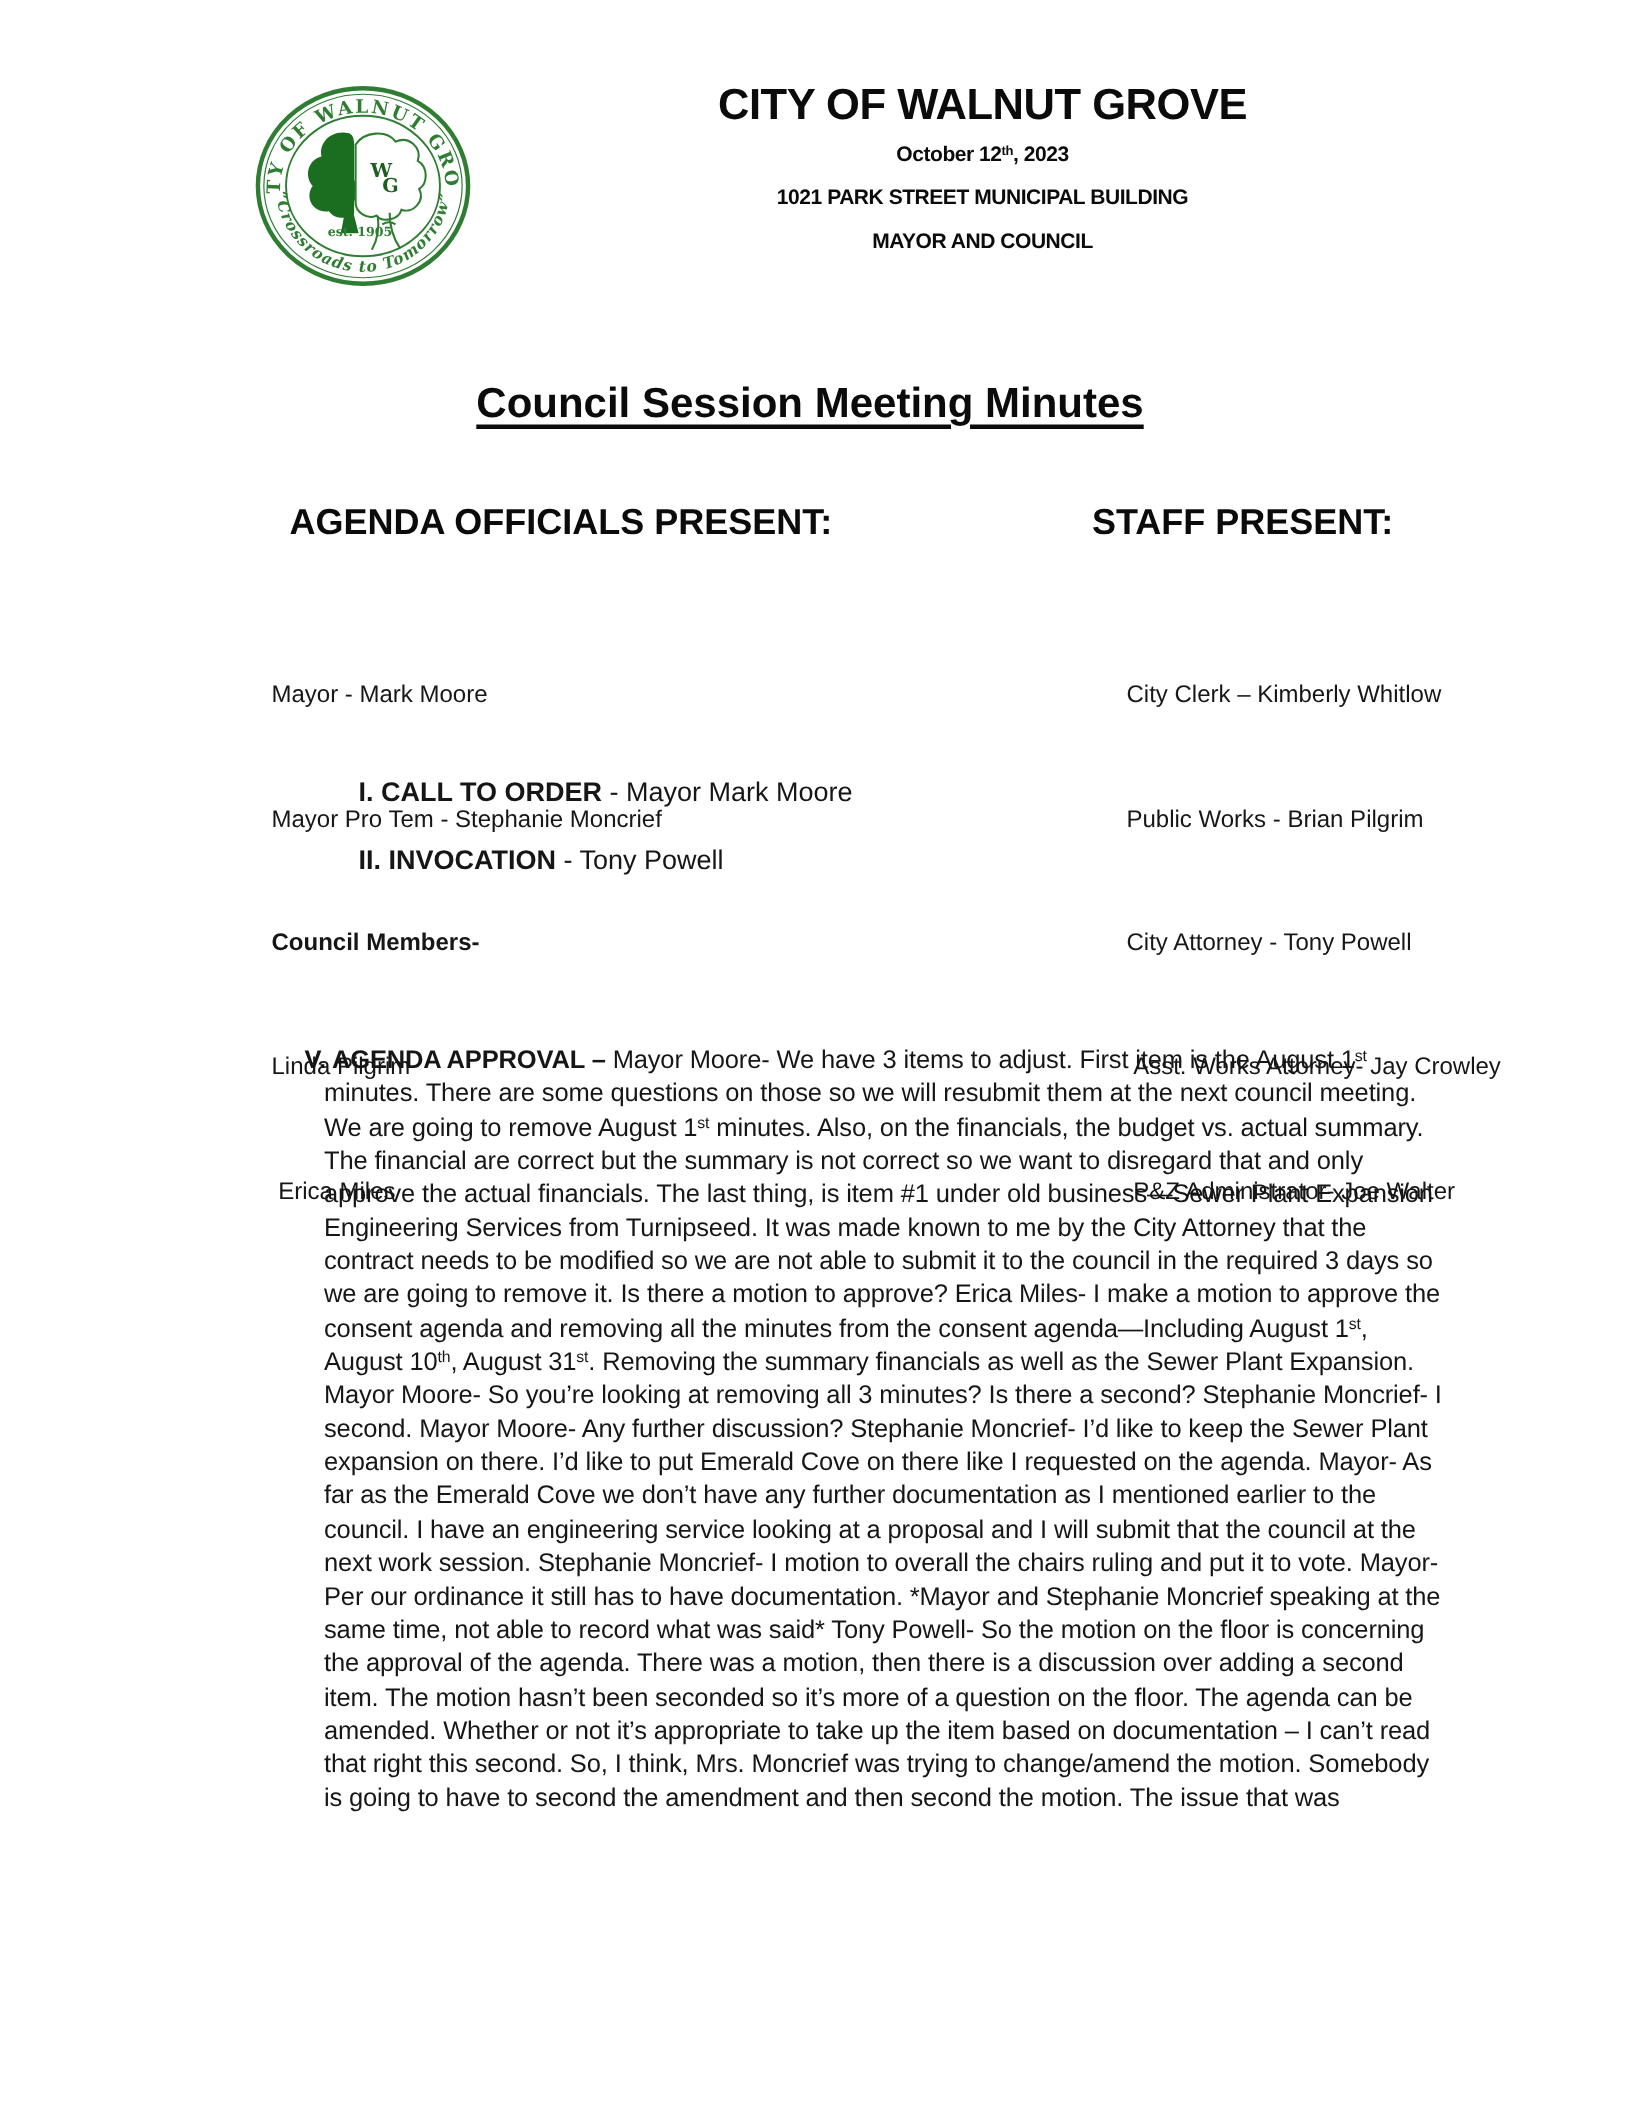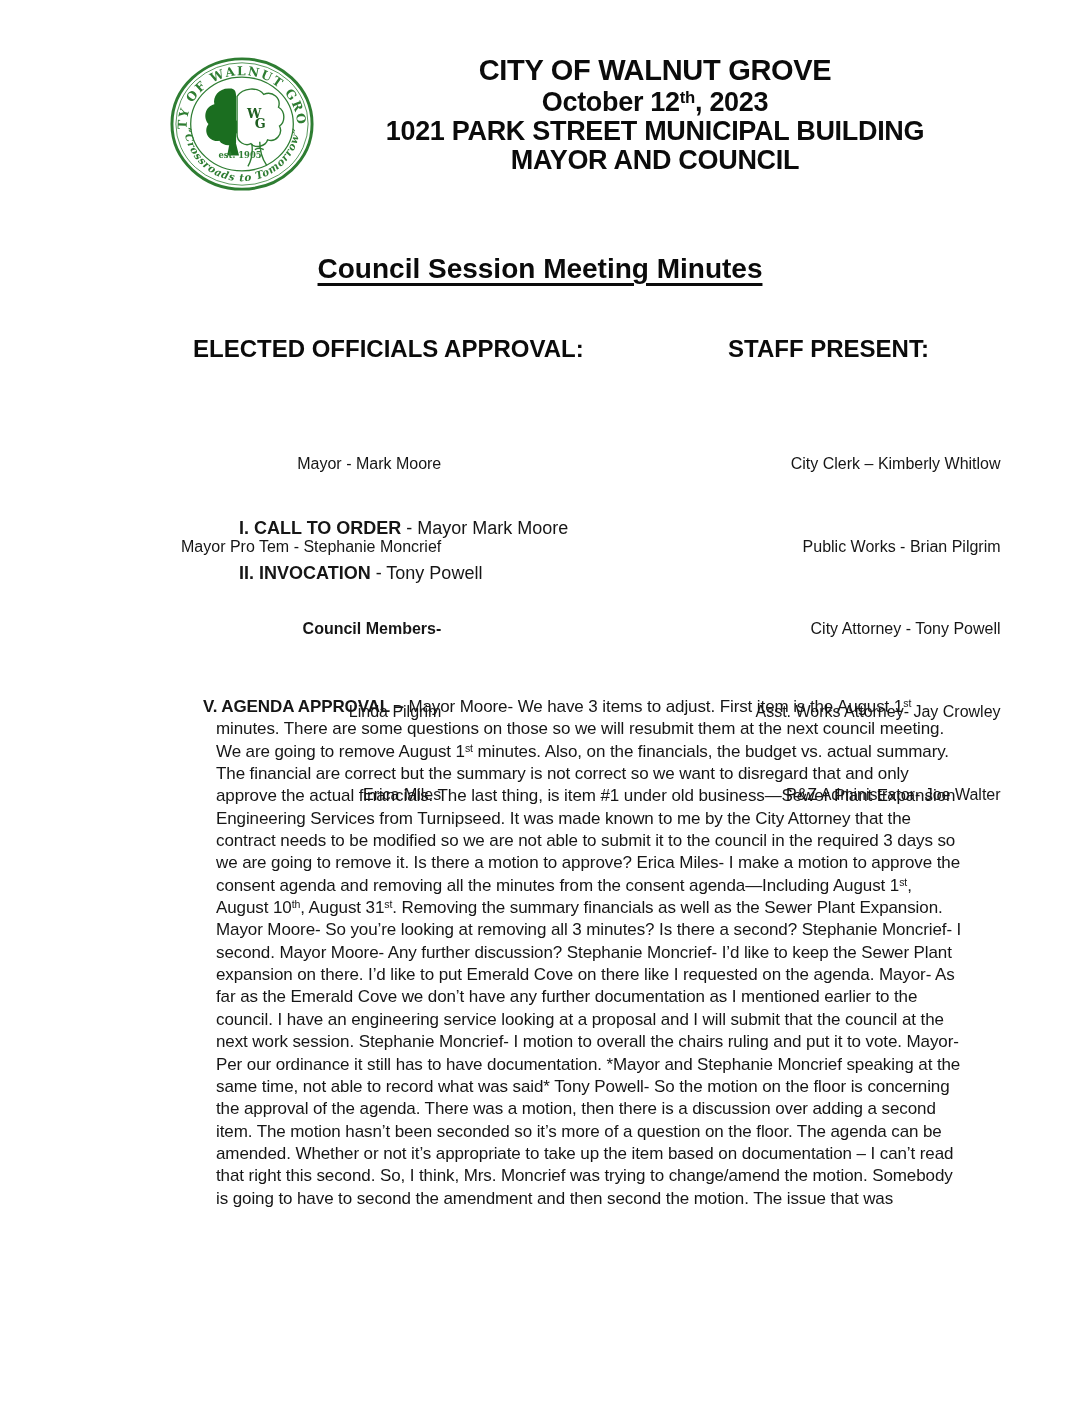--- a/index.html
+++ b/index.html
@@ -16,34 +16,34 @@
   .seal-top   { font-family:"DejaVu Serif", serif; font-weight:700; font-size:12.5px; letter-spacing:1.6px; fill:#2e7d32; }
   .seal-bottom{ font-family:"DejaVu Serif", serif; font-style:italic; font-weight:700; font-size:10.5px; letter-spacing:0.8px; fill:#2e7d32; }
   .seal-est   { font-family:"DejaVu Serif", serif; font-weight:700; font-size:8.5px; fill:#2e7d32; }
   .seal-wg    { font-family:"DejaVu Serif", serif; font-weight:700; font-size:13px; fill:#1e5e20; }
 
   .letterhead {
     position:absolute; left:300px; top:52px; width:710px;
     text-align:center; font-weight:700; letter-spacing:-0.3px; color:#0b0b0b;
   }
   .lh-title { font-size:29px; line-height:36px; }
-  .lh-line  { font-size:27px; line-height:29px; }
+  .lh-line  { font-size:14px; line-height:29px; }
 
   
   .doc-title {
     position:absolute; left:0; top:253px; width:1080px; text-align:center;
     font-size:28px; font-weight:700; color:#0b0b0b;
     text-decoration:underline; text-underline-offset:5px; text-decoration-thickness:3px;
   }
 
   
   .col-head { position:absolute; top:335px; font-size:24px; font-weight:700; color:#0b0b0b; }
   .col-head-left  { left:193px; }
   .col-head-right { left:728px; }
-  .list { position:absolute; top:371px; font-size:16px; line-height:20.7px; white-space:pre-wrap;text-align:right; }
+  .list { position:absolute; top:371px; font-size:16px; line-height:20.7px; white-space:pre-wrap; }
   .list-left  { left:181px; }
   .list-right { left:751px; }
 
   
   .agenda { position:absolute; left:199px; top:517px; font-size:18px;margin-left:40px; }
   .agenda-item { line-height:22px; margin-bottom:23.3px; }
   .agenda-label { font-weight:700; }
 
   
   .para {
@@ -90,21 +90,21 @@
 
   <header class="letterhead">
     <div class="lh-title">CITY OF WALNUT GROVE</div>
     <div class="lh-line"><span>October 12</span><sup>th</sup><span>, 2023</span></div>
     <div class="lh-line">1021 PARK STREET MUNICIPAL BUILDING</div>
     <div class="lh-line">MAYOR AND COUNCIL</div>
   </header>
 
   <div class="doc-title">Council Session Meeting Minutes</div>
 
-  <div class="col-head col-head-left">ELECTED OFFICIALS APPROVAL:</div>
+  <div class="col-head col-head-left">AGENDA OFFICIALS PRESENT:</div>
   <div class="col-head col-head-right">STAFF PRESENT:</div>
 
   <div class="list list-left">
     
   
       <div class="list-item">Mayor - Mark Moore</div>
     
       <div class="list-item">Mayor Pro Tem - Stephanie Moncrief</div>
     
       <div class="list-item bold">Council Members-</div>

